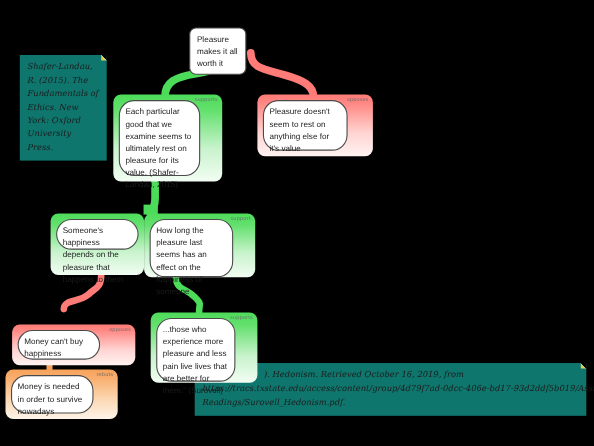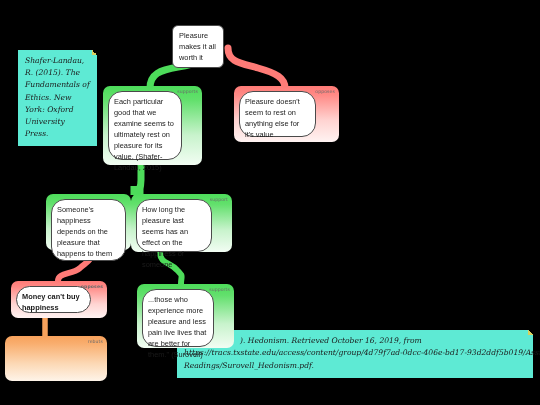--- a/index.html
+++ b/index.html
@@ -22,21 +22,21 @@
   .green{background:linear-gradient(180deg,#4ddc5a 0%,#63e06d 18%,#c8f3cc 62%,#f2fdf3 100%);}
   .red{background:linear-gradient(180deg,#ff7b77 0%,#ff8a86 16%,#ffd4d2 62%,#fff3f2 100%);}
   .orange{background:linear-gradient(180deg,#f7a25c 0%,#f9ad6d 16%,#fcd9b6 62%,#fef4e9 100%);}
 
   
   .root{position:absolute;background:#fff;border:1px solid #4a4a4a;border-radius:6px;
         box-sizing:border-box;padding:4px 6px;color:#1b1b1b;font-size:7.4px;
         line-height:11px;font-family:"Liberation Sans",sans-serif;}
 
   
-  .sticky{position:absolute;background:#5eead4;box-sizing:border-box;
+  .sticky{position:absolute;background:#0f766e;box-sizing:border-box;
      padding:5px 7px 6px 7px;color:#1b1b1b;font-size:7.6px;line-height:12.2px;
      font-family:"DejaVu Serif",serif;font-style:italic;}
   .sticky .fold{position:absolute;right:0;top:0;width:5px;height:5px;
      background:linear-gradient(225deg,#000 0 50%,#d8cf5e 50% 100%);}
 
   .nowrap{white-space:nowrap;}
 </style>
 </head>
 <body>
 
@@ -69,35 +69,36 @@
     <span class="label">supports</span>
     <div class="card" style="width:74px;height:69px;">Each particular good that we examine seems to ultimately rest on pleasure for its value. (Shafer-Landau, 2015)</div>
   </div>
 
   <div class="node red" style="left:216px;top:86px;width:105px;height:56px;margin-left:18px;">
     <span class="label">opposes</span>
     <div class="card" style="width:77px;height:46px;">Pleasure doesn't seem to rest on anything else for it's value</div>
   </div>
 
   <div class="node green" style="left:46px;top:194px;width:85px;height:56px;">
-    <div class="card" style="width:75px;height:62px;">Someone's happiness depends on the pleasure that happens to them</div>
+    <div class="card" style="width:75px;height:28px;">Someone's happiness depends on the pleasure that happens to them</div>
   </div>
 
   <div class="node green" style="left:131px;top:194px;width:101px;height:58px;">
     <span class="label">support</span>
     <div class="card" style="width:76px;height:53px;">How long the pleasure last seems has an effect on the happiness of someone</div>
   </div>
 
-  <div class="node red" style="left:11px;top:281px;width:96px;height:37px;font-weight:bold;">
+  <div class="node red" style="left:11px;top:295px;width:112px;height:37px;">
     <span class="label">opposes</span>
     <div class="card" style="width:75px;height:27px;">Money can't buy happiness</div>
   </div>
 
   <div class="node orange" style="left:5px;top:336px;width:102px;height:45px;">
     <span class="label">rebuts</span>
+    <div class="card" style="width:75px;height:35px;">Money is needed in order to survive nowadays</div>
   </div>
 
   <div class="sticky" style="left:177px;top:330px;width:356px;line-height:12.4px;">
     <span class="fold"></span>
     <div style="padding-left:56px;">). Hedonism. Retrieved October 16, 2019, from</div>
     <div class="nowrap">https://tracs.txstate.edu/access/content/group/4d79f7ad-0dcc-406e-bd17-93d2ddf5b019/Assigned</div>
     <div>Readings/Surovell_Hedonism.pdf.</div>
   </div>
 
   <div class="node green" style="left:137px;top:284px;width:97px;height:64px;">

